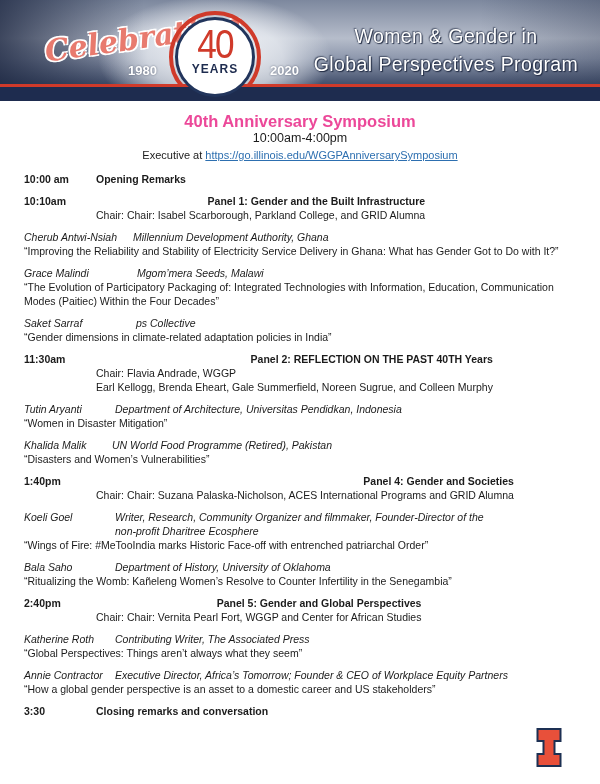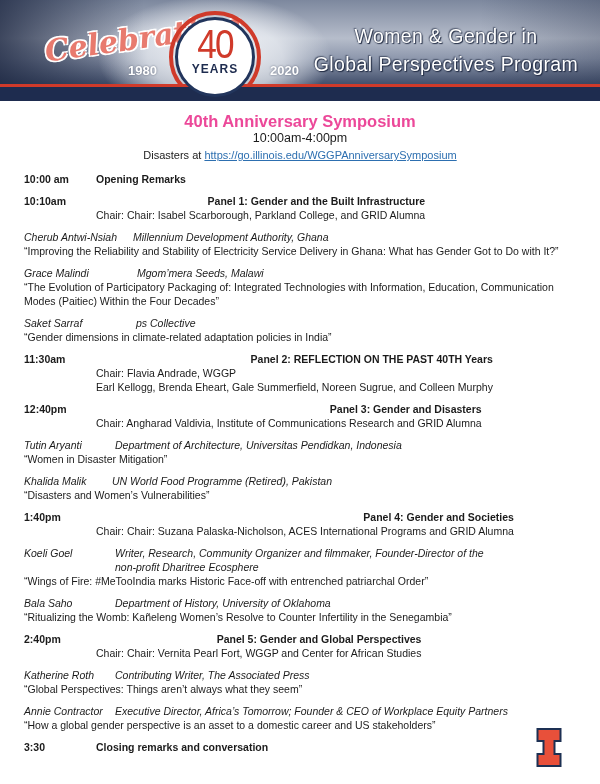--- a/index.html
+++ b/index.html
@@ -89,21 +89,21 @@
     <div class="badge-arc"></div>
     <div class="badge">
       <div class="badge-40">40</div>
       <div class="badge-years">YEARS</div>
     </div>
   </header>
 
   <section class="titleblock">
     <h1>40th Anniversary Symposium</h1>
     <div class="evtime">10:00am-4:00pm</div>
-    <div class="register"><span>Disasters at</span> <a class="reglink" href="#">https://go.illinois.edu/WGGPAnniversarySymposium</a></div>
+    <div class="register"><span>Executive at</span> <a class="reglink" href="#">https://go.illinois.edu/WGGPAnniversarySymposium</a></div>
   </section>
 
   <section class="schedule" id="schedule">
       <div class="sess">
         <span class="time">10:00 am</span>
         <div class="sessbody">
           <div class="sesstitle">Opening Remarks</div>
         </div>
       </div>
       <div class="sess">
@@ -139,27 +139,20 @@
           </div>
         </div>
         <div class="quote">“Gender dimensions in climate-related adaptation policies in India”</div>
       </div>
       <div class="sess">
         <span class="time">11:30am</span>
         <div class="sessbody">
           <div class="sesstitle">Panel 2: REFLECTION ON THE PAST 40TH Years</div>
           <div class="sessline">Chair: Flavia Andrade, WGGP</div>
           <div class="sessline">Earl Kellogg, Brenda Eheart, Gale Summerfield, Noreen Sugrue, and Colleen Murphy</div>
-        </div>
-      </div>
-      <div class="sess">
-        <span class="time">12:40pm</span>
-        <div class="sessbody">
-          <div class="sesstitle">Panel 3: Gender and Disasters</div>
-          <div class="sessline">Chair: Angharad Valdivia, Institute of Communications Research and GRID Alumna</div>
         </div>
       </div>
       <div class="spk">
         <div class="spkrow">
           <span class="spkname" style="min-width: 91px;">Tutin Aryanti</span>
           <div class="spkaff">
             <div class="spkaffline">Department of Architecture, Universitas Pendidkan, Indonesia</div>
           </div>
         </div>
         <div class="quote">“Women in Disaster Mitigation”</div>

